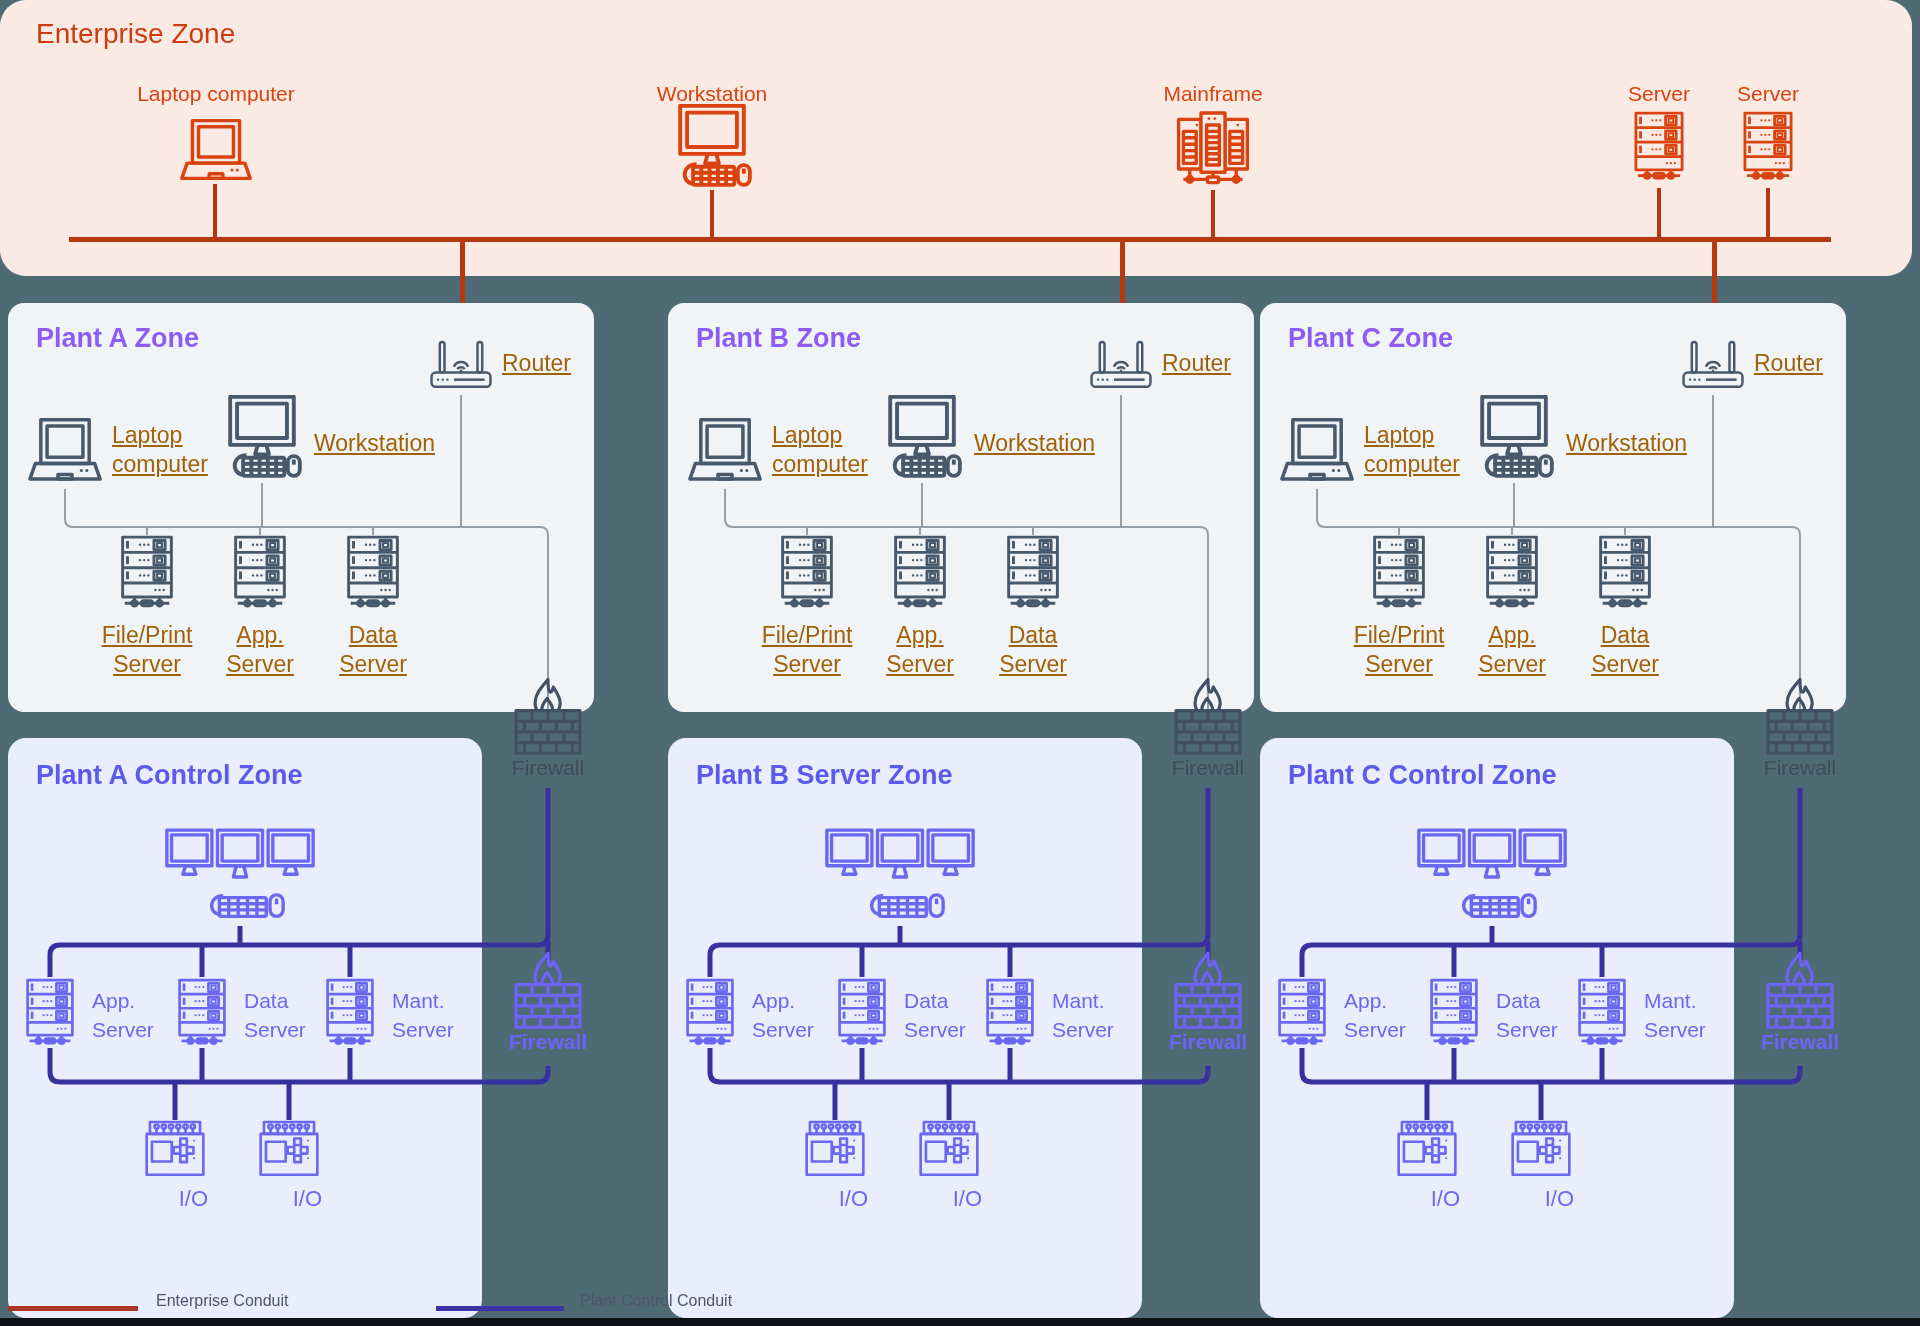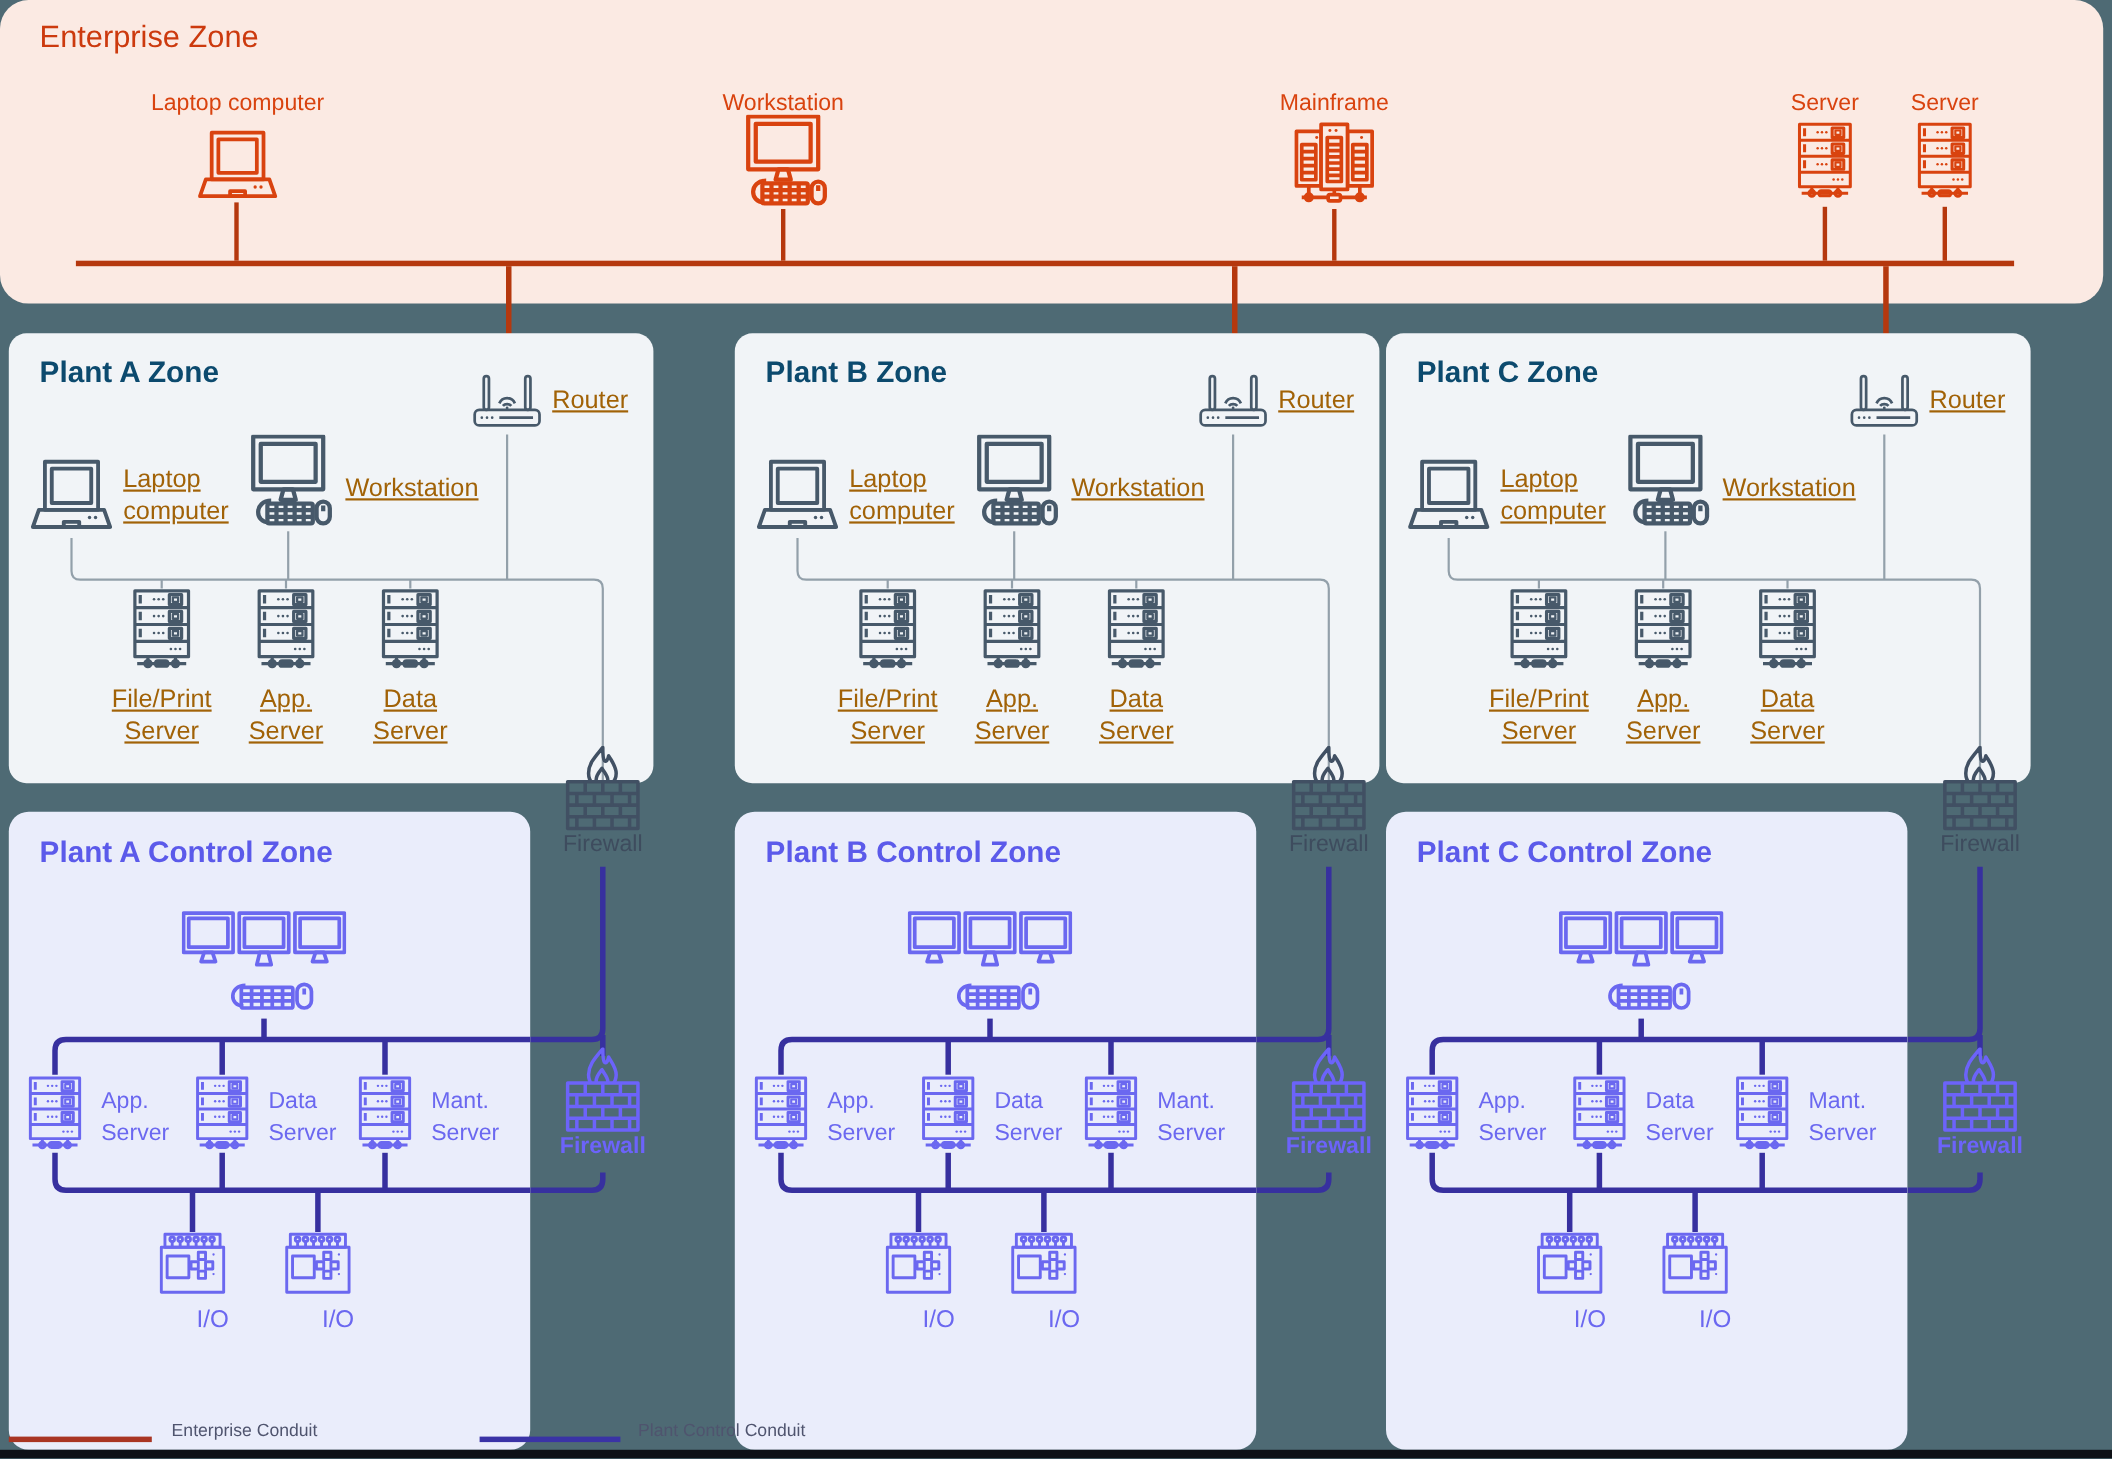--- a/index.html
+++ b/index.html
@@ -8,21 +8,21 @@
   .abs{position:absolute;}
   .ent-card{left:8px;top:8px;width:1912px;height:276px;background:#FBEAE3;border-radius:26px;}
   .ent-title{left:36px;top:18px;font-size:28px;font-weight:normal;color:#CC3A0E;}
   .ent-label{top:82px;font-size:21px;color:#D9430F;text-align:center;}
   .ent-stub{width:4px;background:#B5380E;}
   .bus{left:69px;top:237px;width:1762px;height:5px;background:#B5380E;}
   .drop{left:452px;top:242px;width:5px;height:92px;background:#B5380E;}
 
   .column{position:absolute;top:0;width:586px;height:1326px;}
   .plant-card{left:0;top:303px;width:586px;height:409px;background:#F1F4F7;border-radius:16px;}
-  .plant-title{left:28px;top:20px;font-size:27px;font-weight:bold;color:#0c4a6e;}
+  .plant-title{left:28px;top:20px;font-size:27px;font-weight:bold;color:#8b5cf6;}
   .p-label{font-size:23px;color:#a16207;line-height:29px;text-decoration:underline;}
   .ml{white-space:pre-line;}
   .srv-label{width:140px;text-align:center;top:318px;}
   .plant-lines{left:0;top:0;width:586px;height:409px;}
   .plant-lines path{stroke:#93A0AA;stroke-width:2;fill:none;}
 
   .ctrl-card{left:0;top:738px;width:474px;height:580px;background:#EAEDFB;border-radius:18px;}
   .ctrl-title{left:28px;top:22px;font-size:27px;font-weight:bold;color:#5B5AEA;}
   .c-label{font-size:21px;color:#6B68F0;line-height:29px;}
   .io-label{width:66px;text-align:right;top:446px;font-size:22px;}
@@ -368,21 +368,21 @@
   <svg class="conduit abs">
     <path d="M100 163 V182"></path>
     <path d="M100 10 V157 Q100 167 90 167 H34"></path>
     <path d="M100 288 V294 Q100 304 90 304 H34"></path>
   </svg>
   <svg class="icon fw-purple abs" style="left:505px;top:952px;width:70px;height:82px;">
       <use href="#i-firewall"></use>
     </svg>
   <div class="abs fw-purple-label">Firewall</div>
   <div class="ctrl-card abs">
-    <div class="abs ctrl-title">Plant B Control Zone</div>
+    <div class="abs ctrl-title">Plant B Server Zone</div>
     <svg class="ctrl-lines abs">
       <path d="M232 188 V207"></path>
       <path d="M42 239 V217 Q42 207 52 207 H474"></path>
       <path d="M194 207 V239"></path>
         <path d="M342 207 V239"></path>
       <path d="M42 310 V334 Q42 344 52 344 H474"></path>
       <path d="M194 310 V344"></path>
         <path d="M342 310 V344"></path>
       <path d="M167 344 V382"></path>
         <path d="M281 344 V382"></path>

